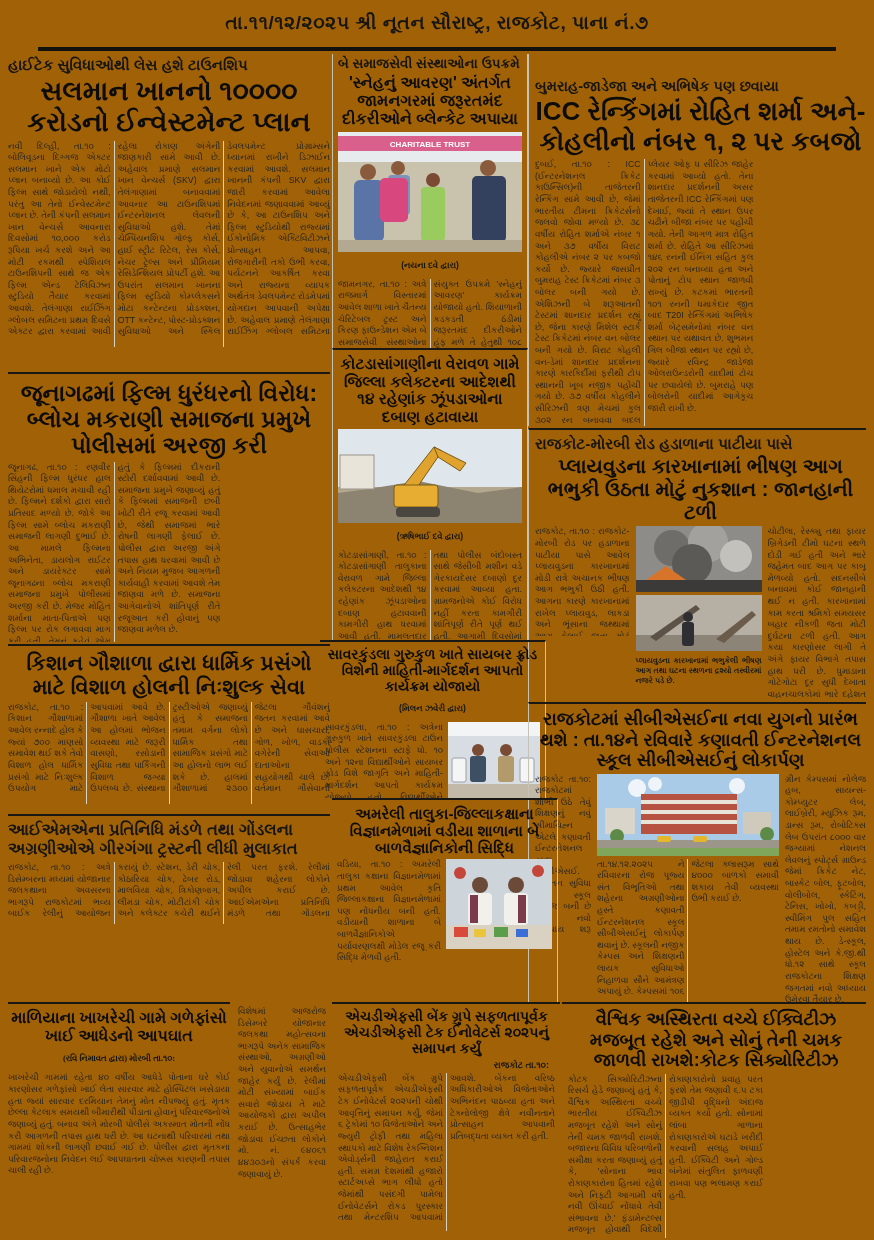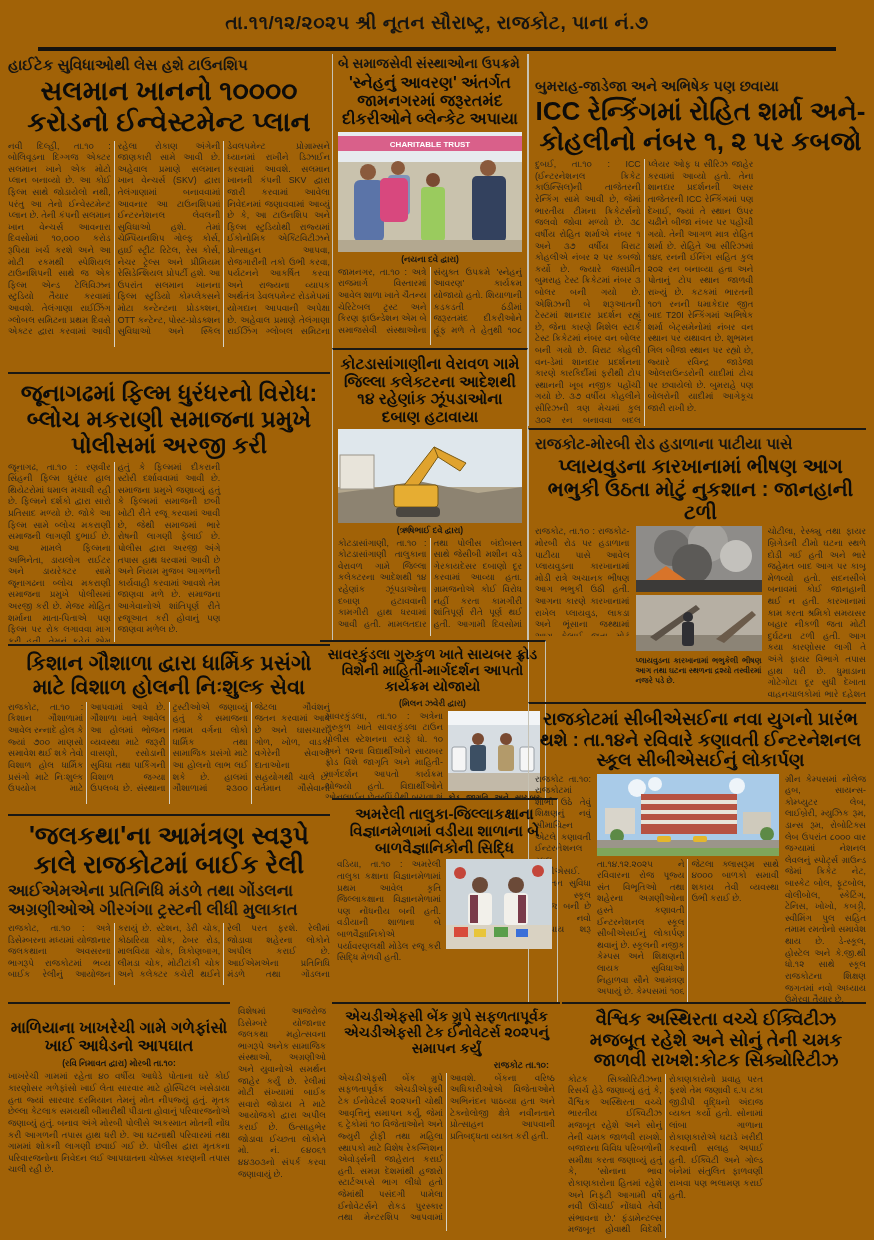--- a/index.html
+++ b/index.html
@@ -11,21 +11,21 @@
   .masthead{position:absolute;left:0;top:12px;width:874px;text-align:center;
             font-size:19px;font-weight:bold;letter-spacing:.5px;}
   .masthead-rule{position:absolute;left:38px;top:47px;width:798px;height:4px;background:#14120f;}
   .kicker{font-weight:bold;margin:2px 0 1px;}
   .headline{margin:2px 0 3px;text-align:center;font-weight:bold;line-height:1.14;color:#0d0c0a;}
   .subhead{font-weight:bold;line-height:1.18;margin:1px 0 3px;}
   .body{font-size:8.8px;line-height:1.32;text-align:justify;color:#26231e;overflow:hidden;}
   .cols2{column-count:2;column-gap:7px;column-rule:1px solid #d6d2c5;column-fill:auto;}
   .cols3{column-count:3;column-gap:7px;column-rule:1px solid #d6d2c5;column-fill:auto;}
   .cols4{column-count:4;column-gap:7px;column-rule:1px solid #d6d2c5;column-fill:auto;}
-  .credit{text-align:center;font-size:8.5px;font-weight:bold;margin:2px 0;}
+  .credit{text-align:center;font-size:8.5px;font-weight:bold;margin:8px 0;}
   .caption{font-size:7.8px;font-weight:bold;line-height:1.25;text-align:justify;margin-top:2px;color:#1c1a16;}
   .photo{display:block;background:#ddd;}
   .vl{border-left:1px solid #c6c2b4;}
   .vr{border-right:1px solid #c6c2b4;}
   .ht{border-top:2px solid #1a1814;}
 
   
   .sec-salman{left:8px;top:54px;width:322px;height:318px;}
   .sec-salman .kicker{font-size:15px;}
   .sec-salman .headline{font-size:27px;}
@@ -79,21 +79,21 @@
   .sec-jalkatha .headline{font-size:25px;}
   .sec-jalkatha .subhead{font-size:16.5px;text-align:left;}
   .sec-jalkatha .body{height:62px;}
 
   .sec-amreli{left:332px;top:798px;width:226px;height:204px;padding:3px 5px 0;}
   .sec-amreli .headline{font-size:15px;}
   .amreli-body{display:flex;gap:5px;}
   .amreli-left{width:104px;height:142px;}
   .amreli-right{width:106px;}
 
-  .sec-maliya{left:8px;top:1002px;width:222px;height:236px;padding-top:13px;}
+  .sec-maliya{left:8px;top:1002px;width:222px;height:236px;padding-top:3px;font-family:Liberation Serif, serif;}
   .sec-maliya .headline{font-size:16px;}
   .sec-maliya .body{height:158px;}
 
   .sec-jalcont{left:232px;top:1002px;width:98px;height:236px;padding:4px 4px 0 6px;}
   .sec-jalcont .body{height:224px;}
 
   .sec-hdfc{left:332px;top:1002px;width:228px;height:236px;padding:3px 5px 0 6px;}
   .sec-hdfc .headline{font-size:14px;}
   .sec-hdfc .dateline{text-align:right;font-size:9px;font-weight:bold;margin:0 6px 2px 0;}
   .sec-hdfc .body{height:158px;}
@@ -245,21 +245,20 @@
           <rect x="60" y="62" width="14" height="6" rx="2" fill="#e4b62c"></rect>
             <rect x="96" y="62" width="14" height="6" rx="2" fill="#e4b62c"></rect>
         </svg>
         <div class="body cols2">તા.૧૪.૧૨.૨૦૨૫ ને રવિવારના રોજ પૂજ્ય સંત વિભૂતિઓ તથા શહેરના અગ્રણીઓના હસ્તે કણાવતી ઈન્ટરનેશનલ સ્કૂલ સીબીએસઈનું લોકાર્પણ થવાનું છે. સ્કૂલની નજીક કેમ્પસ અને શિક્ષણની લાયક સુવિધાઓ નિહાળવા સૌને આમંત્રણ અપાયું છે. કેમ્પસમાં ૧૦૬ જેટલા ક્લાસરૂમ સાથે ૪૦૦૦ બાળકો સમાવી શકાય તેવી વ્યવસ્થા ઉભી કરાઈ છે.</div>
       </div>
       <div class="cbse-c body">ગ્રીન કેમ્પસમાં નોલેજ હબ, સાયન્સ-કોમ્પ્યુટર લેબ, લાઈબ્રેરી, મ્યુઝિક રૂમ, ડાન્સ રૂમ, રોબોટિક્સ લેબ ઉપરાંત ૮૦૦૦ વાર જગ્યામાં નેશનલ લેવલનું સ્પોર્ટ્સ ગ્રાઉન્ડ જેમાં ક્રિકેટ નેટ, બાસ્કેટ બોલ, ફૂટબોલ, વોલીબોલ, સ્કેટિંગ, ટેનિસ, ખોખો, કબડ્ડી, સ્વીમિંગ પુલ સહિત તમામ રમતોનો સમાવેશ થાય છે. ડે-સ્કૂલ, હોસ્ટેલ અને કે.જી.થી ધો.૧૨ સાથે સ્કૂલ રાજકોટના શિક્ષણ જગતમાં નવો અધ્યાય ઉમેરવા તૈયાર છે.</div>
     </div>
   </section>
 
   <section class="sec sec-jalkatha ht">
-    <h2 class="headline">'જલકથા'ના આમંત્રણ સ્વરૂપે કાલે રાજકોટમાં બાઈક રેલી</h2>
     <div class="subhead">આઈએમએના પ્રતિનિધિ મંડળે તથા ગોંડલના અગ્રણીઓએ ગીરગંગા ટ્રસ્ટની લીધી મુલાકાત</div>
     <div class="body cols3">રાજકોટ, તા.૧૦ : અત્રે ડિસેમ્બરના મધ્યમાં યોજાનાર જલકથાના અવસરના ભાગરૂપે રાજકોટમાં ભવ્ય બાઈક રેલીનું આયોજન કરાયું છે. સ્ટેશન, ડેરી ચોક, કોઠારિયા ચોક, ઢેબર રોડ, માલવિયા ચોક, ત્રિકોણબાગ, લીમડા ચોક, મોટીટાંકી ચોક અને કલેક્ટર કચેરી થઈને રેલી પરત ફરશે. રેલીમાં જોડાવા શહેરના લોકોને અપીલ કરાઈ છે. આઈએમએના પ્રતિનિધિ મંડળે તથા ગોંડલના અગ્રણીઓએ ગીરગંગા ટ્રસ્ટની મુલાકાત લીધી હતી અને જલસંચય અભિયાનની વિગતો મેળવી હતી.</div>
   </section>
 
   <section class="sec sec-amreli vr ht">
     <h2 class="headline">અમરેલી તાલુકા-જિલ્લાકક્ષાના વિજ્ઞાનમેળામાં વડીયા શાળાના બે બાળવૈજ્ઞાનિકોની સિદ્ધિ</h2>
     <div class="amreli-body">
       <div class="amreli-left body">વડિયા, તા.૧૦ : અમરેલી તાલુકા કક્ષાના વિજ્ઞાનમેળામાં પ્રથમ આવેલ કૃતિ જિલ્લાકક્ષાના વિજ્ઞાનમેળામાં પણ નોંધનીય બની હતી. વડીયાની શાળાના બે બાળવૈજ્ઞાનિકોએ પર્યાવરણલક્ષી મોડેલ રજૂ કરી સિદ્ધિ મેળવી હતી.</div>
       <div class="amreli-right">
         <svg class="photo" width="106" height="90" viewBox="0 0 106 90">

